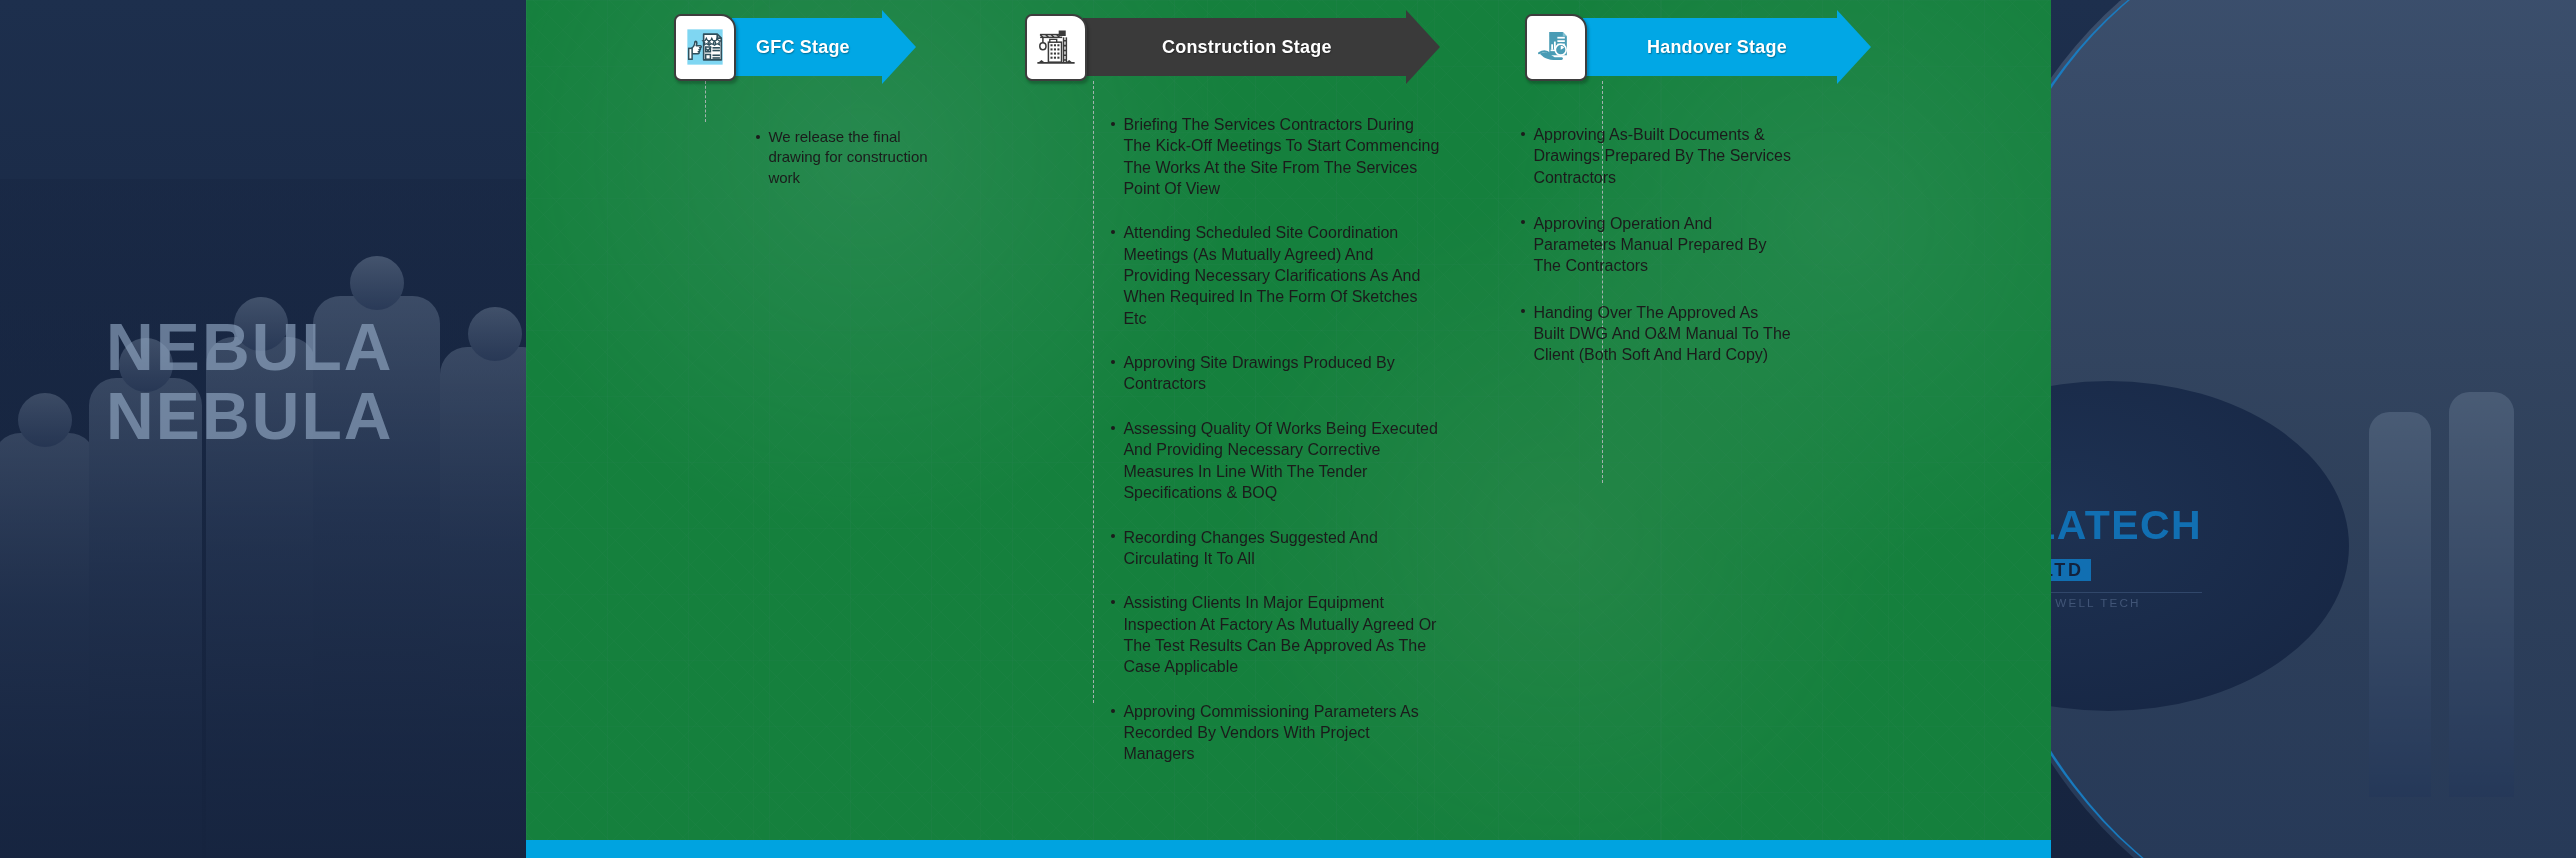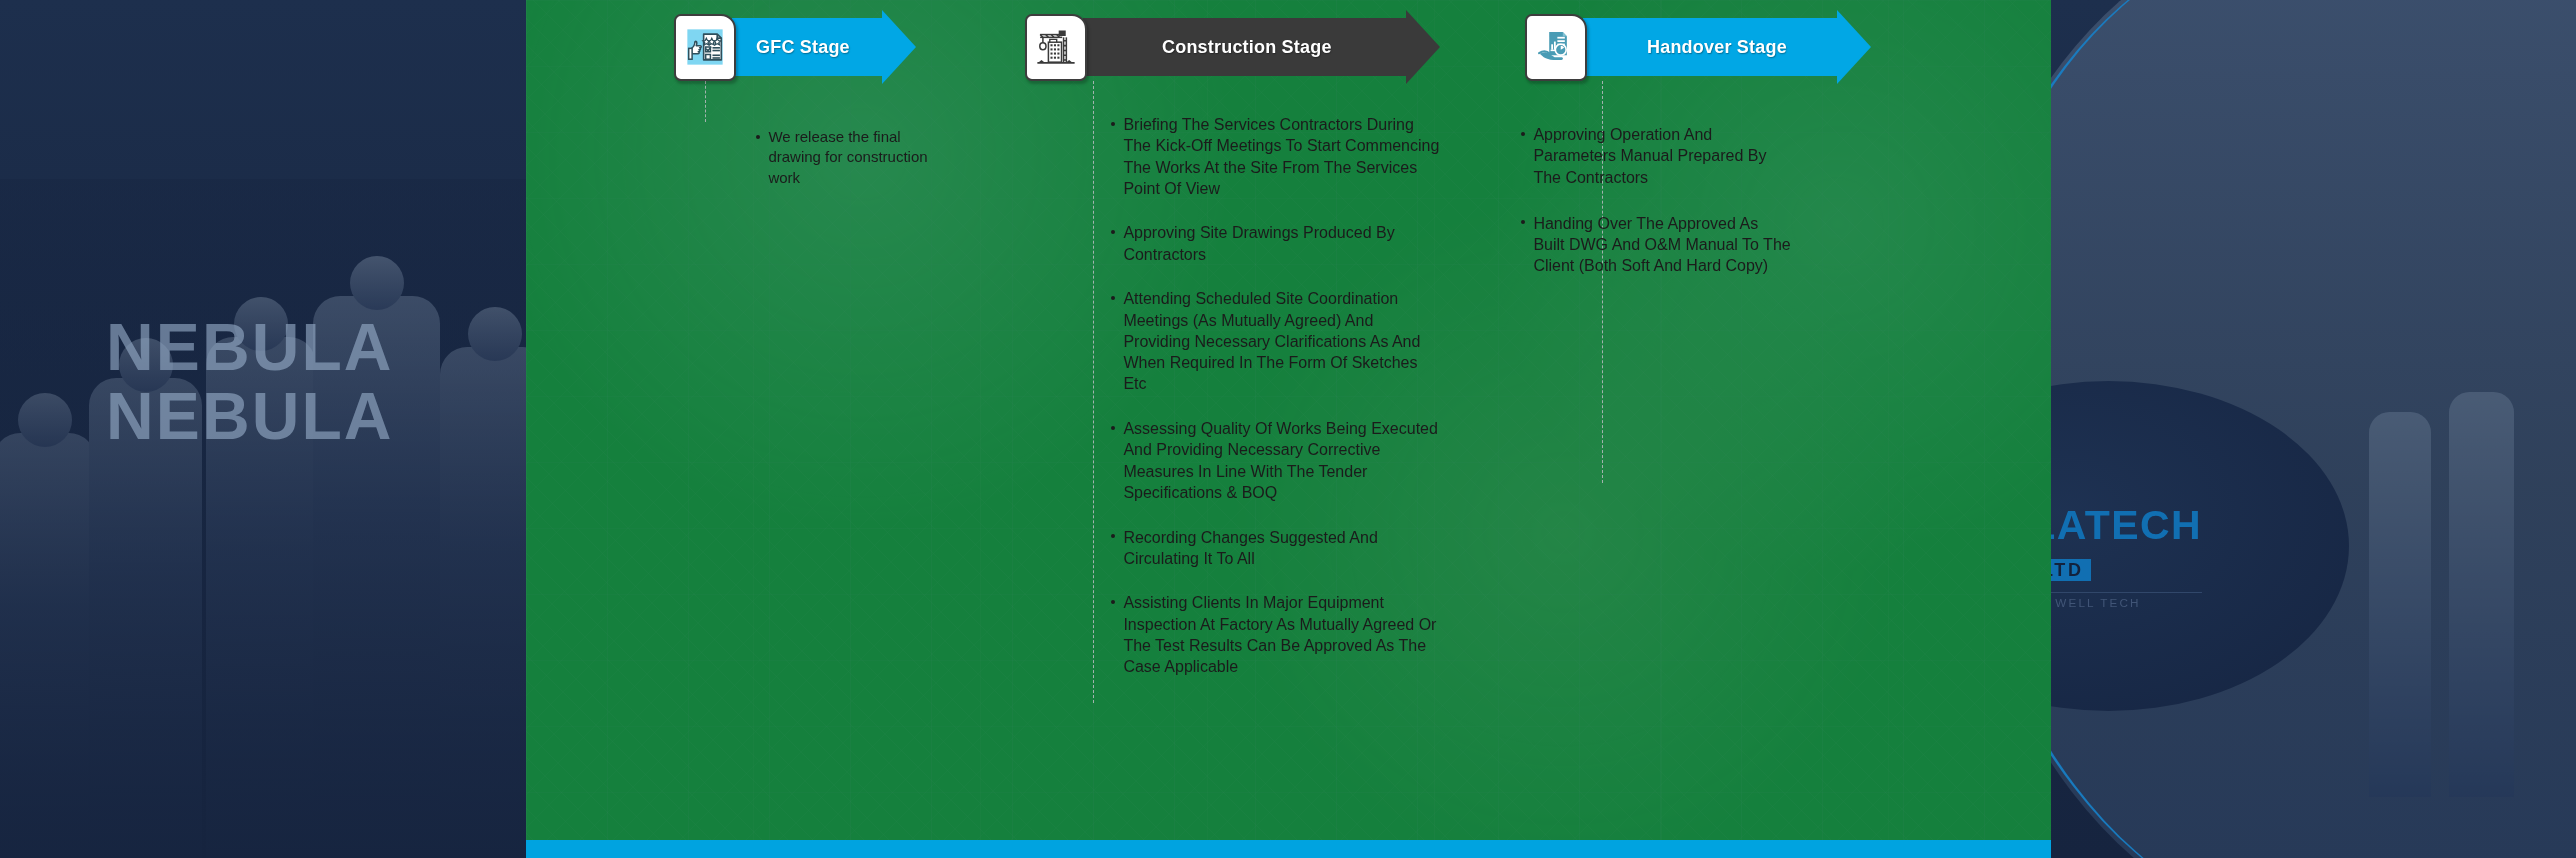--- a/index.html
+++ b/index.html
@@ -335,30 +335,32 @@
 
   <div class="bullets" id="col-gfc">
     <ul>
       <li>We release the final drawing for construction work</li>
     </ul>
   </div>
 
   <div class="bullets" id="col-con">
     <ul>
       <li>Briefing The Services Contractors During The Kick-Off Meetings To Start Commencing The Works At the Site From The Services Point Of View</li>
+      <li>Attending Scheduled Site Coordination Meetings (As Mutually Agreed) And Providing Necessary Clarifications As And When Required In The Form Of Sketches Etc</li>
       <li>Approving Site Drawings Produced By Contractors</li>
-      <li>Attending Scheduled Site Coordination Meetings (As Mutually Agreed) And Providing Necessary Clarifications As And When Required In The Form Of Sketches Etc</li>
       <li>Assessing Quality Of Works Being Executed And Providing Necessary Corrective Measures In Line With The Tender Specifications &amp; BOQ</li>
       <li>Recording Changes Suggested And Circulating It To All</li>
       <li>Assisting Clients In Major Equipment Inspection At Factory As Mutually Agreed Or The Test Results Can Be Approved As The Case Applicable</li>
+      <li>Approving Commissioning Parameters As Recorded By Vendors With Project Managers</li>
     </ul>
   </div>
 
   <div class="bullets" id="col-han">
     <ul>
+      <li>Approving As-Built Documents &amp; Drawings Prepared By The Services Contractors</li>
       <li>Approving Operation And Parameters Manual Prepared By The Contractors</li>
       <li>Handing Over The Approved As Built DWG And O&amp;M Manual To The Client (Both Soft And Hard Copy)</li>
     </ul>
   </div>
 
   <div class="bottom-bar"></div>
 </div>
 
 
 </body></html>

